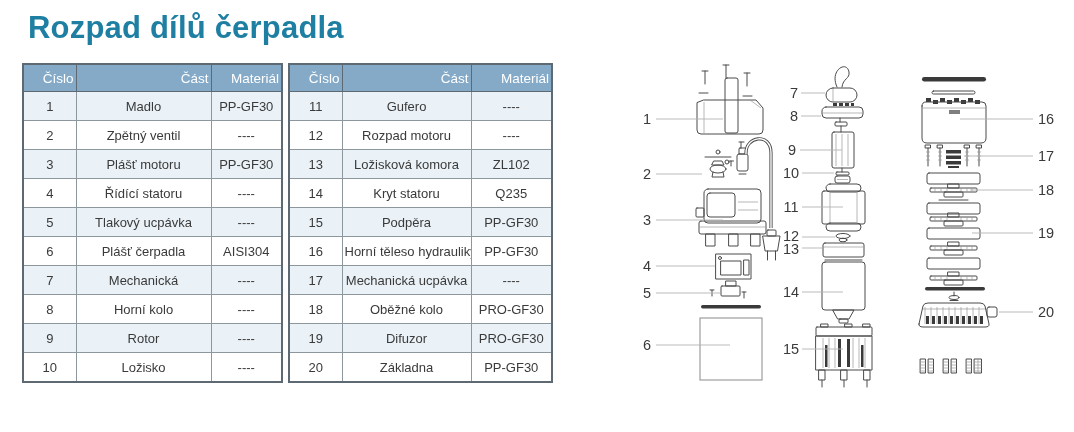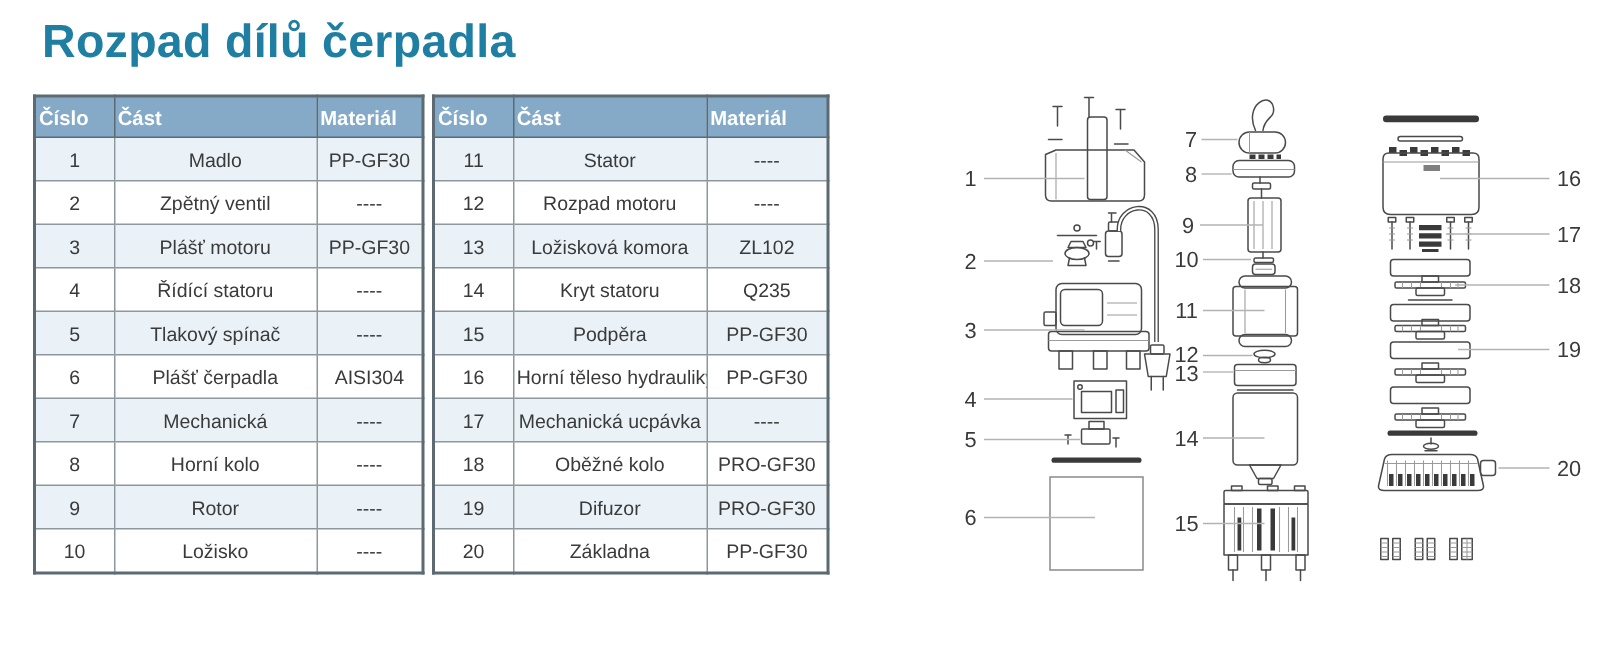--- a/index.html
+++ b/index.html
@@ -13,21 +13,21 @@
     color:#1e7fa2;
   }
   table.parts {
     position:absolute; border-collapse:collapse; table-layout:fixed;
     border:2px solid #5d6a73; background:#fff;
   }
   #table1 { left:22px; top:63px; width:259px; }
   #table2 { left:288px; top:63px; width:263px; }
   table.parts th {
     height:26px; background:#84aac8; color:#ffffff;
-    font-size:13.5px; font-weight:bold; text-align:left;
+    font-size:13.5px; font-weight:normal; text-align:right;
     border:1px solid #5d6a73; padding:0 2px;margin-left:44px;
   }
   table.parts td {
     height:28px; text-align:center; vertical-align:middle;
     font-size:13px; color:#3a3a3a; border:1px solid #8d979e; padding:0 2px;
     white-space:nowrap; overflow:hidden;
   }
   table.parts tbody tr:nth-child(odd) td { background:#eaf2f8; }
   table.parts tbody tr:nth-child(even) td { background:#ffffff; }
   .diagram {
@@ -75,21 +75,21 @@
         <td>Plášť motoru</td>
         <td>PP-GF30</td>
       </tr>
       <tr>
         <td>4</td>
         <td>Řídící statoru</td>
         <td>----</td>
       </tr>
       <tr>
         <td>5</td>
-        <td>Tlakový spínač</td>
+        <td>Tlakový ucpávka</td>
         <td>----</td>
       </tr>
       <tr>
         <td>6</td>
         <td>Plášť čerpadla</td>
         <td>AISI304</td>
       </tr>
       <tr>
         <td>7</td>
         <td>Mechanická</td>
@@ -122,21 +122,21 @@
 <thead>
       <tr>
         <th>Číslo</th>
         <th>Část</th>
         <th>Materiál</th>
       </tr>
     </thead>
     <tbody>
       <tr>
         <td>11</td>
-        <td>Stator</td>
+        <td>Gufero</td>
         <td>----</td>
       </tr>
       <tr>
         <td>12</td>
         <td>Rozpad motoru</td>
         <td>----</td>
       </tr>
       <tr>
         <td>13</td>
         <td>Ložisková komora</td>

